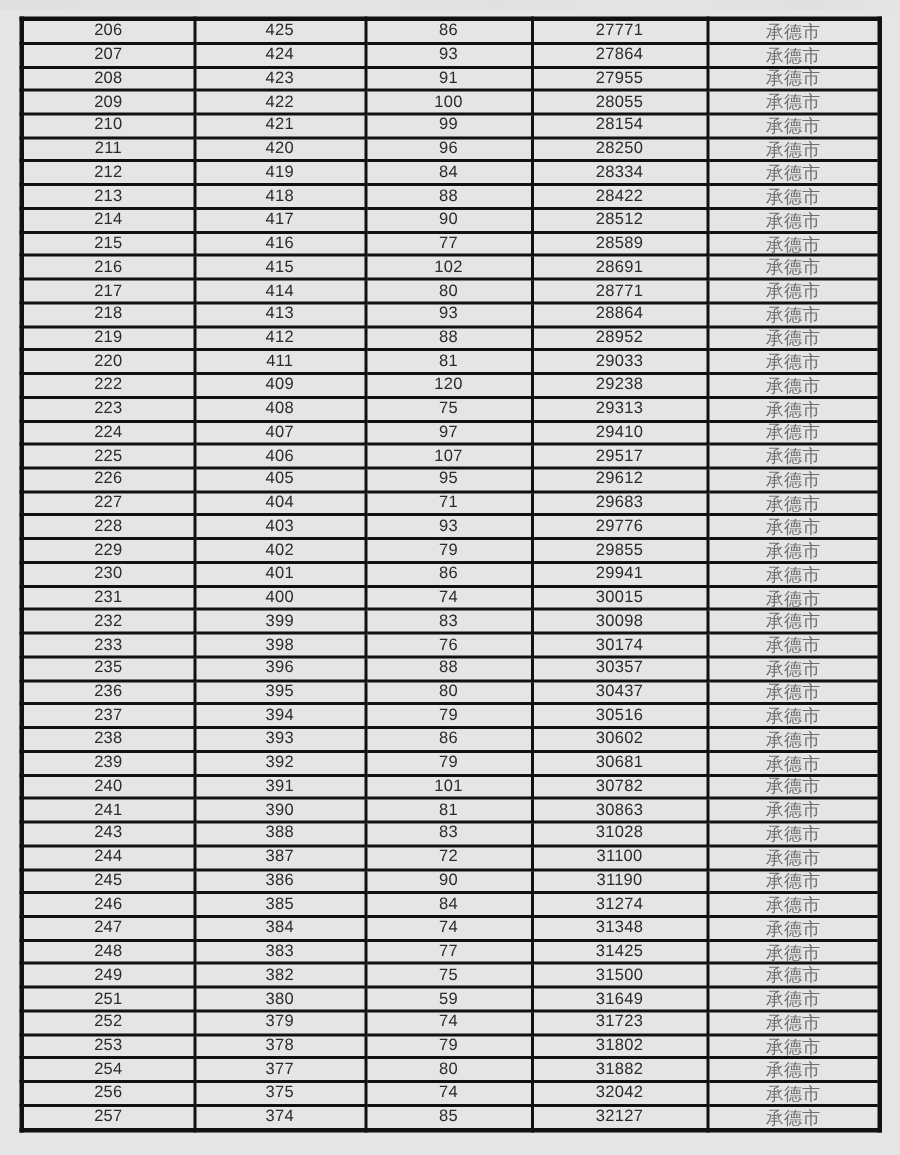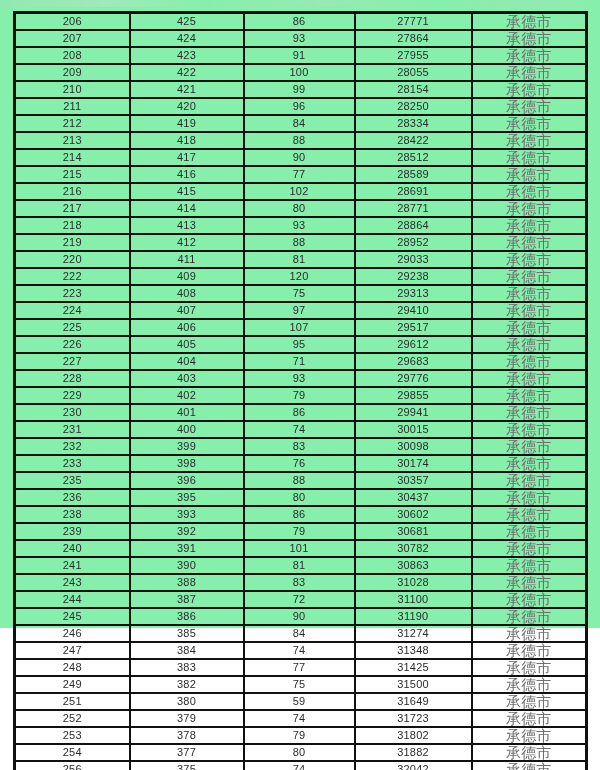--- a/index.html
+++ b/index.html
@@ -8,22 +8,22 @@
     width: 600px;
     height: 770px;
     background: #ffffff;
     font-family: "Liberation Sans", sans-serif;
     overflow: hidden;
     position: relative;
   }
   .page {
     position: relative;
     width: 600px;
-    height: 628px;
-    background: #86efac;
+    height: 770px;
+    background: #e5e5e5;
   }
   
   .scan-artifact {
     position: absolute;
     left: 0;
     top: 0;
     width: 600px;
     height: 7px;
     background: linear-gradient(90deg,
       rgba(200,200,200,0.18) 0%,
@@ -52,21 +52,21 @@
     vertical-align: middle;
     font-size: 11px;
     line-height: 1;
     color: #2b2b2b;
     letter-spacing: 0.2px;
     overflow: hidden;
     white-space: nowrap;
   }
   table.score-table td.city {
     color: #6f6f6f;
-    font-size: 15px;
+    font-size: 12px;
   }
   col.c1 { width: 115px; }
   col.c2 { width: 114px; }
   col.c3 { width: 111px; }
   col.c4 { width: 117px; }
   col.c5 { width: 115px; }
 </style>
 </head>
 <body>
 
@@ -278,20 +278,27 @@
           <td class="city">承德市</td>
         </tr>
         <tr>
           <td>236</td>
           <td>395</td>
           <td>80</td>
           <td>30437</td>
           <td class="city">承德市</td>
         </tr>
         <tr>
+          <td>237</td>
+          <td>394</td>
+          <td>79</td>
+          <td>30516</td>
+          <td class="city">承德市</td>
+        </tr>
+        <tr>
           <td>238</td>
           <td>393</td>
           <td>86</td>
           <td>30602</td>
           <td class="city">承德市</td>
         </tr>
         <tr>
           <td>239</td>
           <td>392</td>
           <td>79</td>

